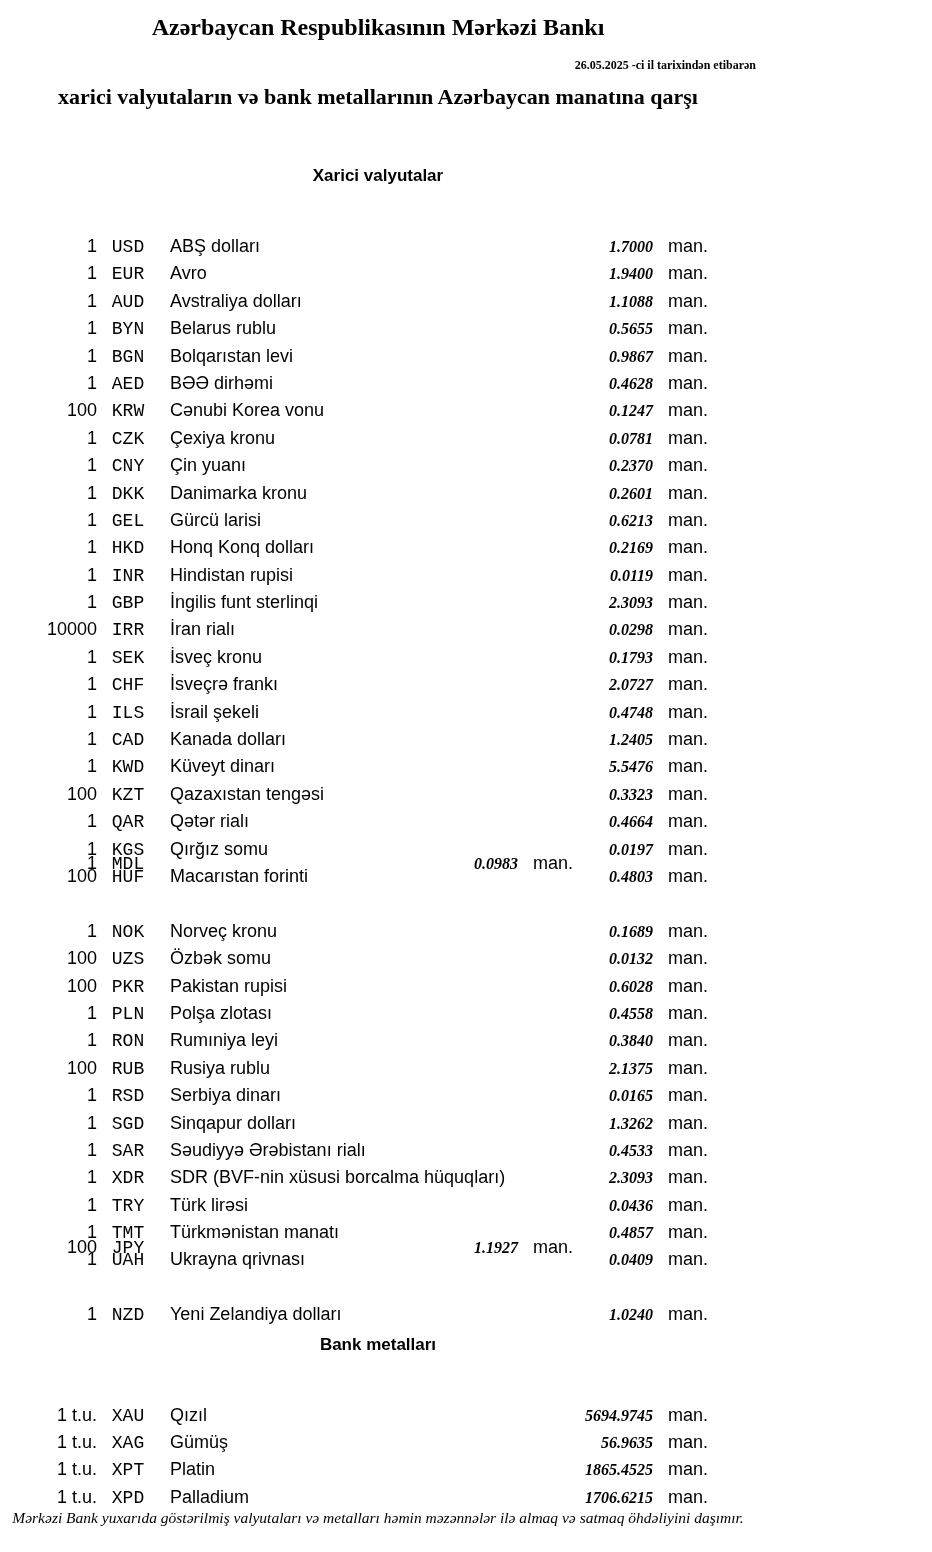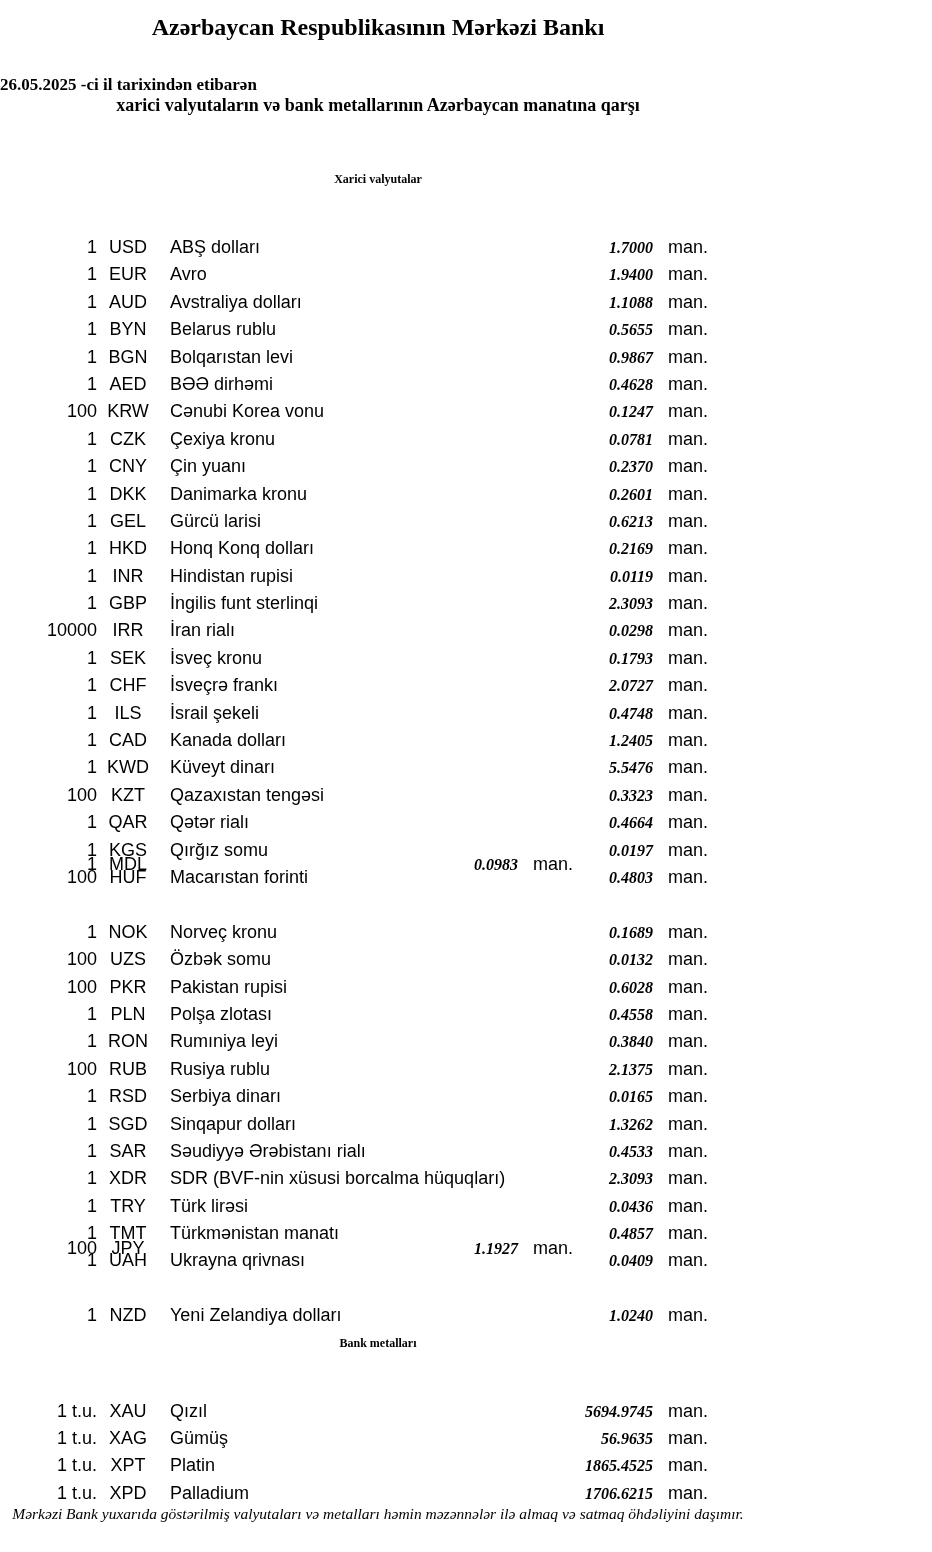--- a/index.html
+++ b/index.html
@@ -17,53 +17,54 @@
   }
   .title {
     font-family: "Liberation Serif", serif;
     font-weight: bold;
     font-size: 24px;
     text-align: center;
   }
   .date-line {
     font-family: "Liberation Serif", serif;
     font-weight: bold;
-    font-size: 17px;
-    text-align: left;
-    margin-top: 34px;
+    font-size: 12px;
+    text-align: right;
+    margin-top: 17px;
   }
   .subtitle {
     font-family: "Liberation Serif", serif;
     font-weight: bold;
-    font-size: 18px;
+    font-size: 22px;
     text-align: center;
+    margin-top: 11px;
   }
   .section-title {
-    font-family: Liberation Serif, serif;
+    font-family: Liberation Sans, sans-serif;
     font-weight: bold;
-    font-size: 12px;
+    font-size: 17px;
     text-align: center;
   }
   .currencies-title { margin-top: 56px; }
   .metals-title { margin-top: 46px; }
   .table {
     padding-right: 37px;
     margin-top: 7px;
   }
   .rate-row {
     display: grid;
     grid-template-columns: 97px 62px 1fr 135px 66px;
     align-items: baseline;
     height: 27.4px;
     font-size: 18px;
     line-height: 27.4px;
     white-space: nowrap;
   }
   .rate-row .amount { text-align: right; }
-  .rate-row .code   { text-align: center; }
+  .rate-row .code   { text-align: center; font-family: Liberation Mono, monospace; }
   .rate-row .name   { padding-left: 11px; overflow: hidden; margin-top: 40px; }
   .rate-row .rate {
     text-align: right;
     font-family: "Liberation Serif", serif;
     font-weight: bold;
     font-style: italic;
     font-size: 16px;
   }
   .rate-row .unit { padding-left: 15px; }
   .footer {

